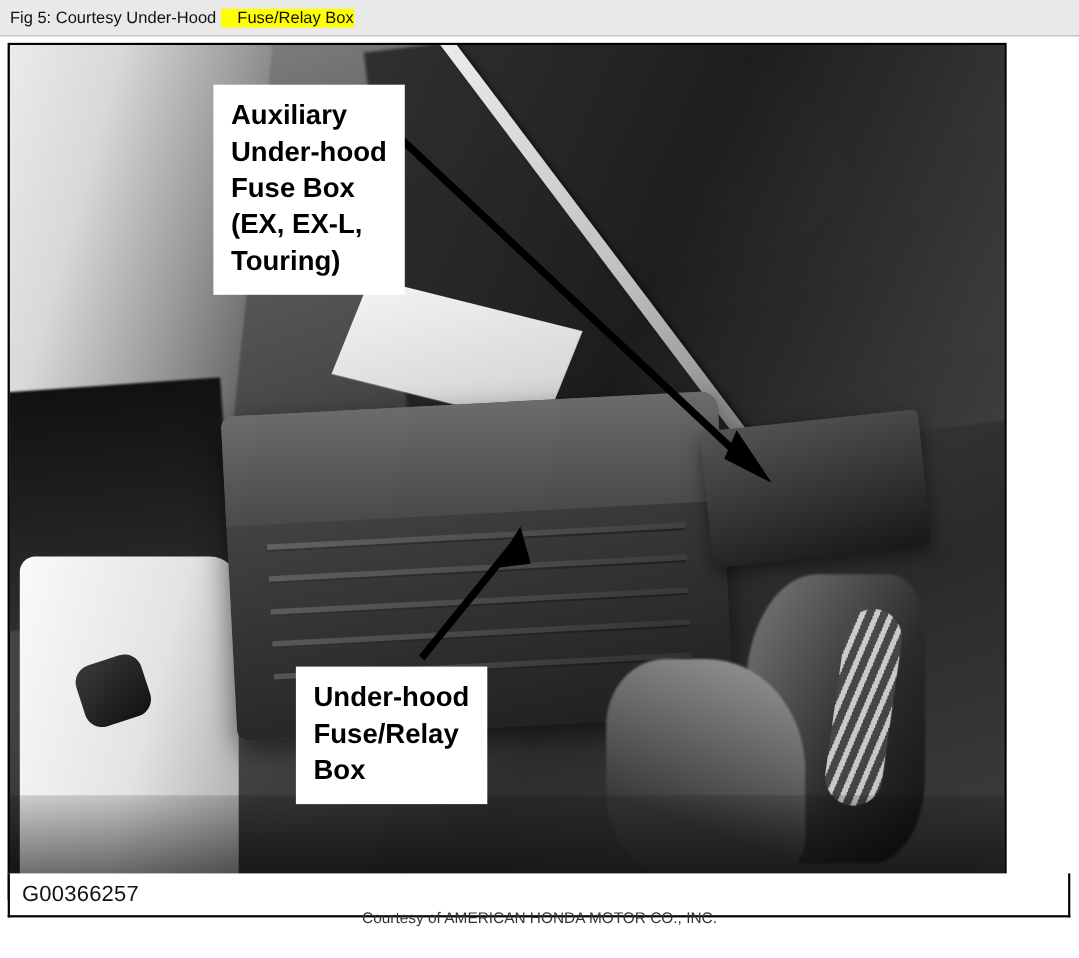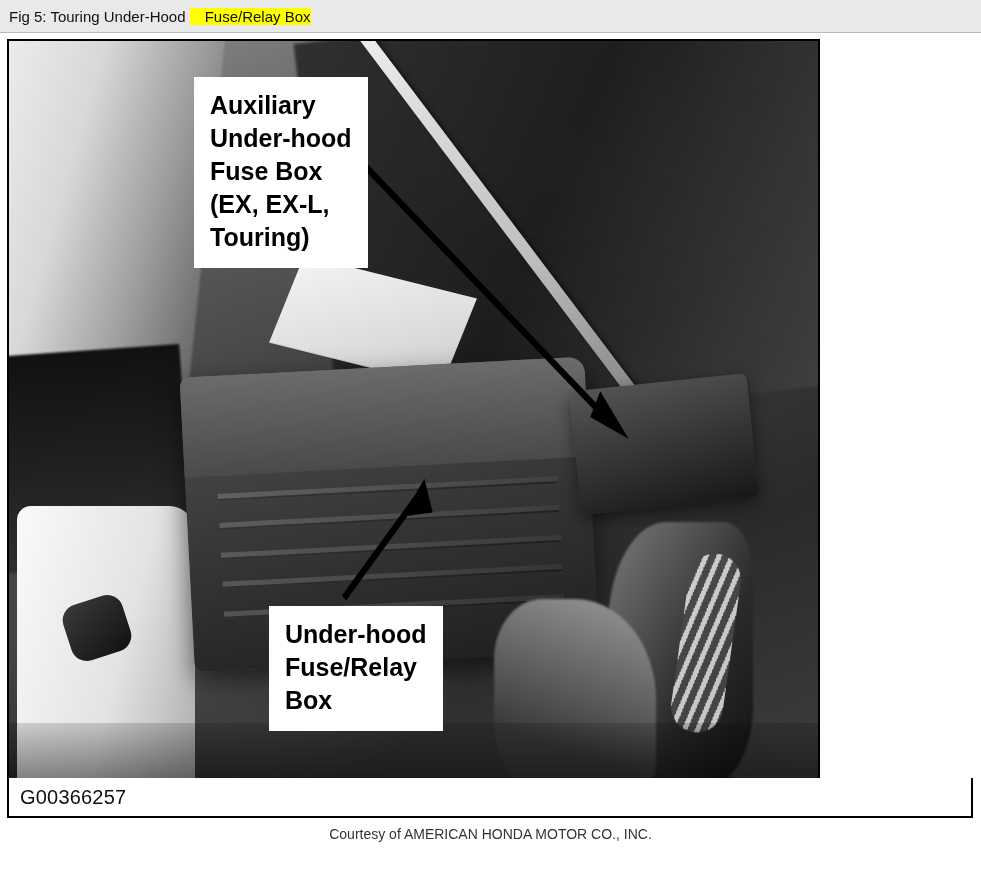--- a/index.html
+++ b/index.html
@@ -41,21 +41,21 @@
     font-size: 15px;
     white-space: pre;
     padding-left: 15px;
   }
 
   
   .figure-frame {
     position: absolute;
     left: 7px;
     top: 39px;
-    width: 813px;
+    width: 908px;
     height: 779px;
     border: 2px solid #000000;
     box-sizing: border-box;
     background: #6e6e6e;
     overflow: hidden;
   }
 
   
   .photo {
     position: absolute;
@@ -251,21 +251,21 @@
     top: 0;
     width: 100%;
     height: 100%;
     pointer-events: none;
   }
 
   
   .figure-id-strip {
     position: absolute;
     left: 7px;
-    top: 778px;
+    top: 794px;
     width: 966px;
     height: 40px;
     background: #ffffff;
     border-left: 2px solid #000;
     border-right: 2px solid #000;
     border-bottom: 2px solid #000;
     box-sizing: border-box;
     display: flex;
     align-items: center;
     padding-left: 11px;
@@ -286,21 +286,21 @@
     font-size: 14px;
     color: #333333;
   }
 </style>
 </head>
 <body>
 
 <div id="page">
 
   <div class="caption-bar">
-    <span class="caption-text">Fig 5: Touring Under-Hood </span>
+    <span class="caption-text">Fig 5: Courtesy Under-Hood </span>
       <span class="caption-highlight">Fuse/Relay Box</span>
   </div>
 
   <div class="figure-frame">
     <div class="photo">
       <div class="mass-a"></div>
       <div class="mass-b"></div>
       <div class="mass-c"></div>
       <div class="sticker"></div>
       <div class="strut"></div>

